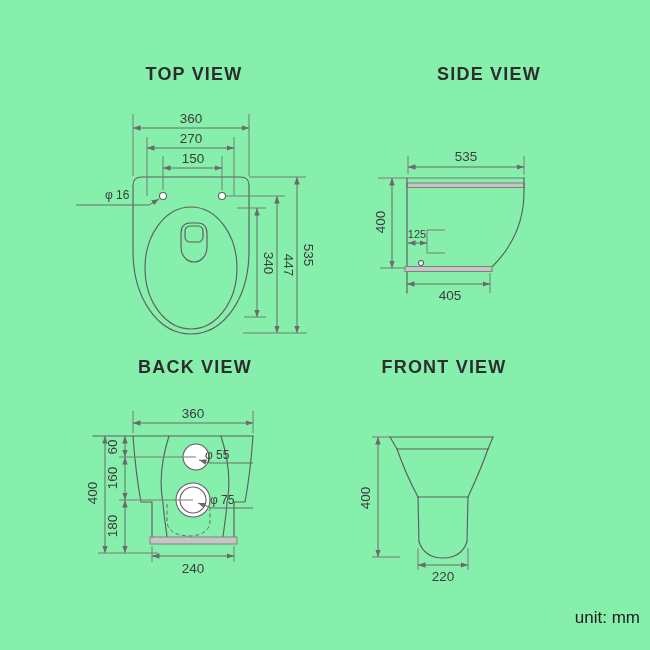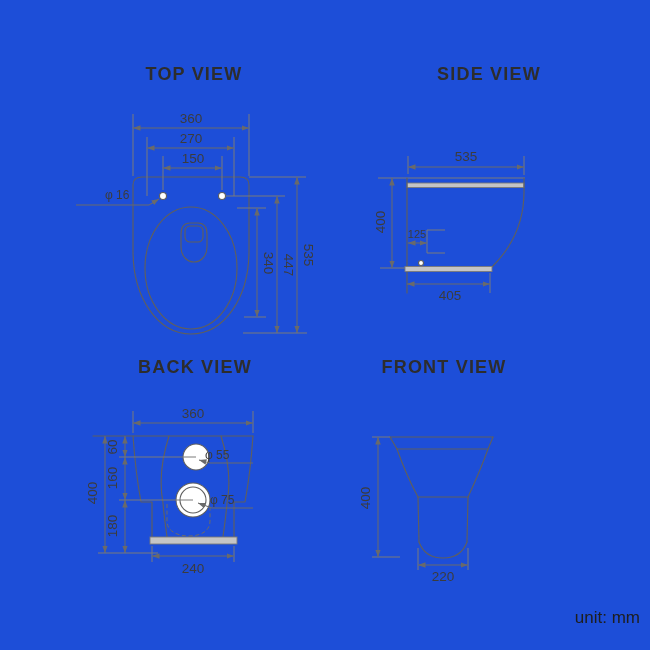--- a/index.html
+++ b/index.html
@@ -1,16 +1,16 @@
 <!DOCTYPE html>
 <html><head>
 <meta charset="utf-8">
 <style>
   html,body { margin:0; padding:0; background:#ffffff; }
-  .canvas { position:relative; width:650px; height:650px; background:#1d4ed8; overflow:hidden; }
+  .canvas { position:relative; width:650px; height:650px; background:#86efac; overflow:hidden; }
   svg text { font-family:"Liberation Sans", sans-serif; }
   .title { font-size:18px; font-weight:bold; fill:#2d2d2d; letter-spacing:1.2px; text-anchor:middle; white-space:pre; }
   .unit  { font-size:17px; fill:#1e1e1e; text-anchor:end; }
   .dt    { font-size:13.5px; fill:#3c3c3c; text-anchor:middle; }
   .small { font-size:11px; }
   .phi   { font-size:12px; fill:#3c3c3c; text-anchor:start; }
   .ln   { stroke:#7a7a7a; stroke-width:1; fill:none; }
   .dl   { stroke:#6a6a6a; stroke-width:1; fill:none; marker-start:url(#arr); marker-end:url(#arr); }
   .le   { stroke:#6a6a6a; stroke-width:1; fill:none; marker-end:url(#arr); }
   .bd   { stroke:#5f5f5f; stroke-width:1.15; fill:none; stroke-linejoin:round; stroke-linecap:round; }

